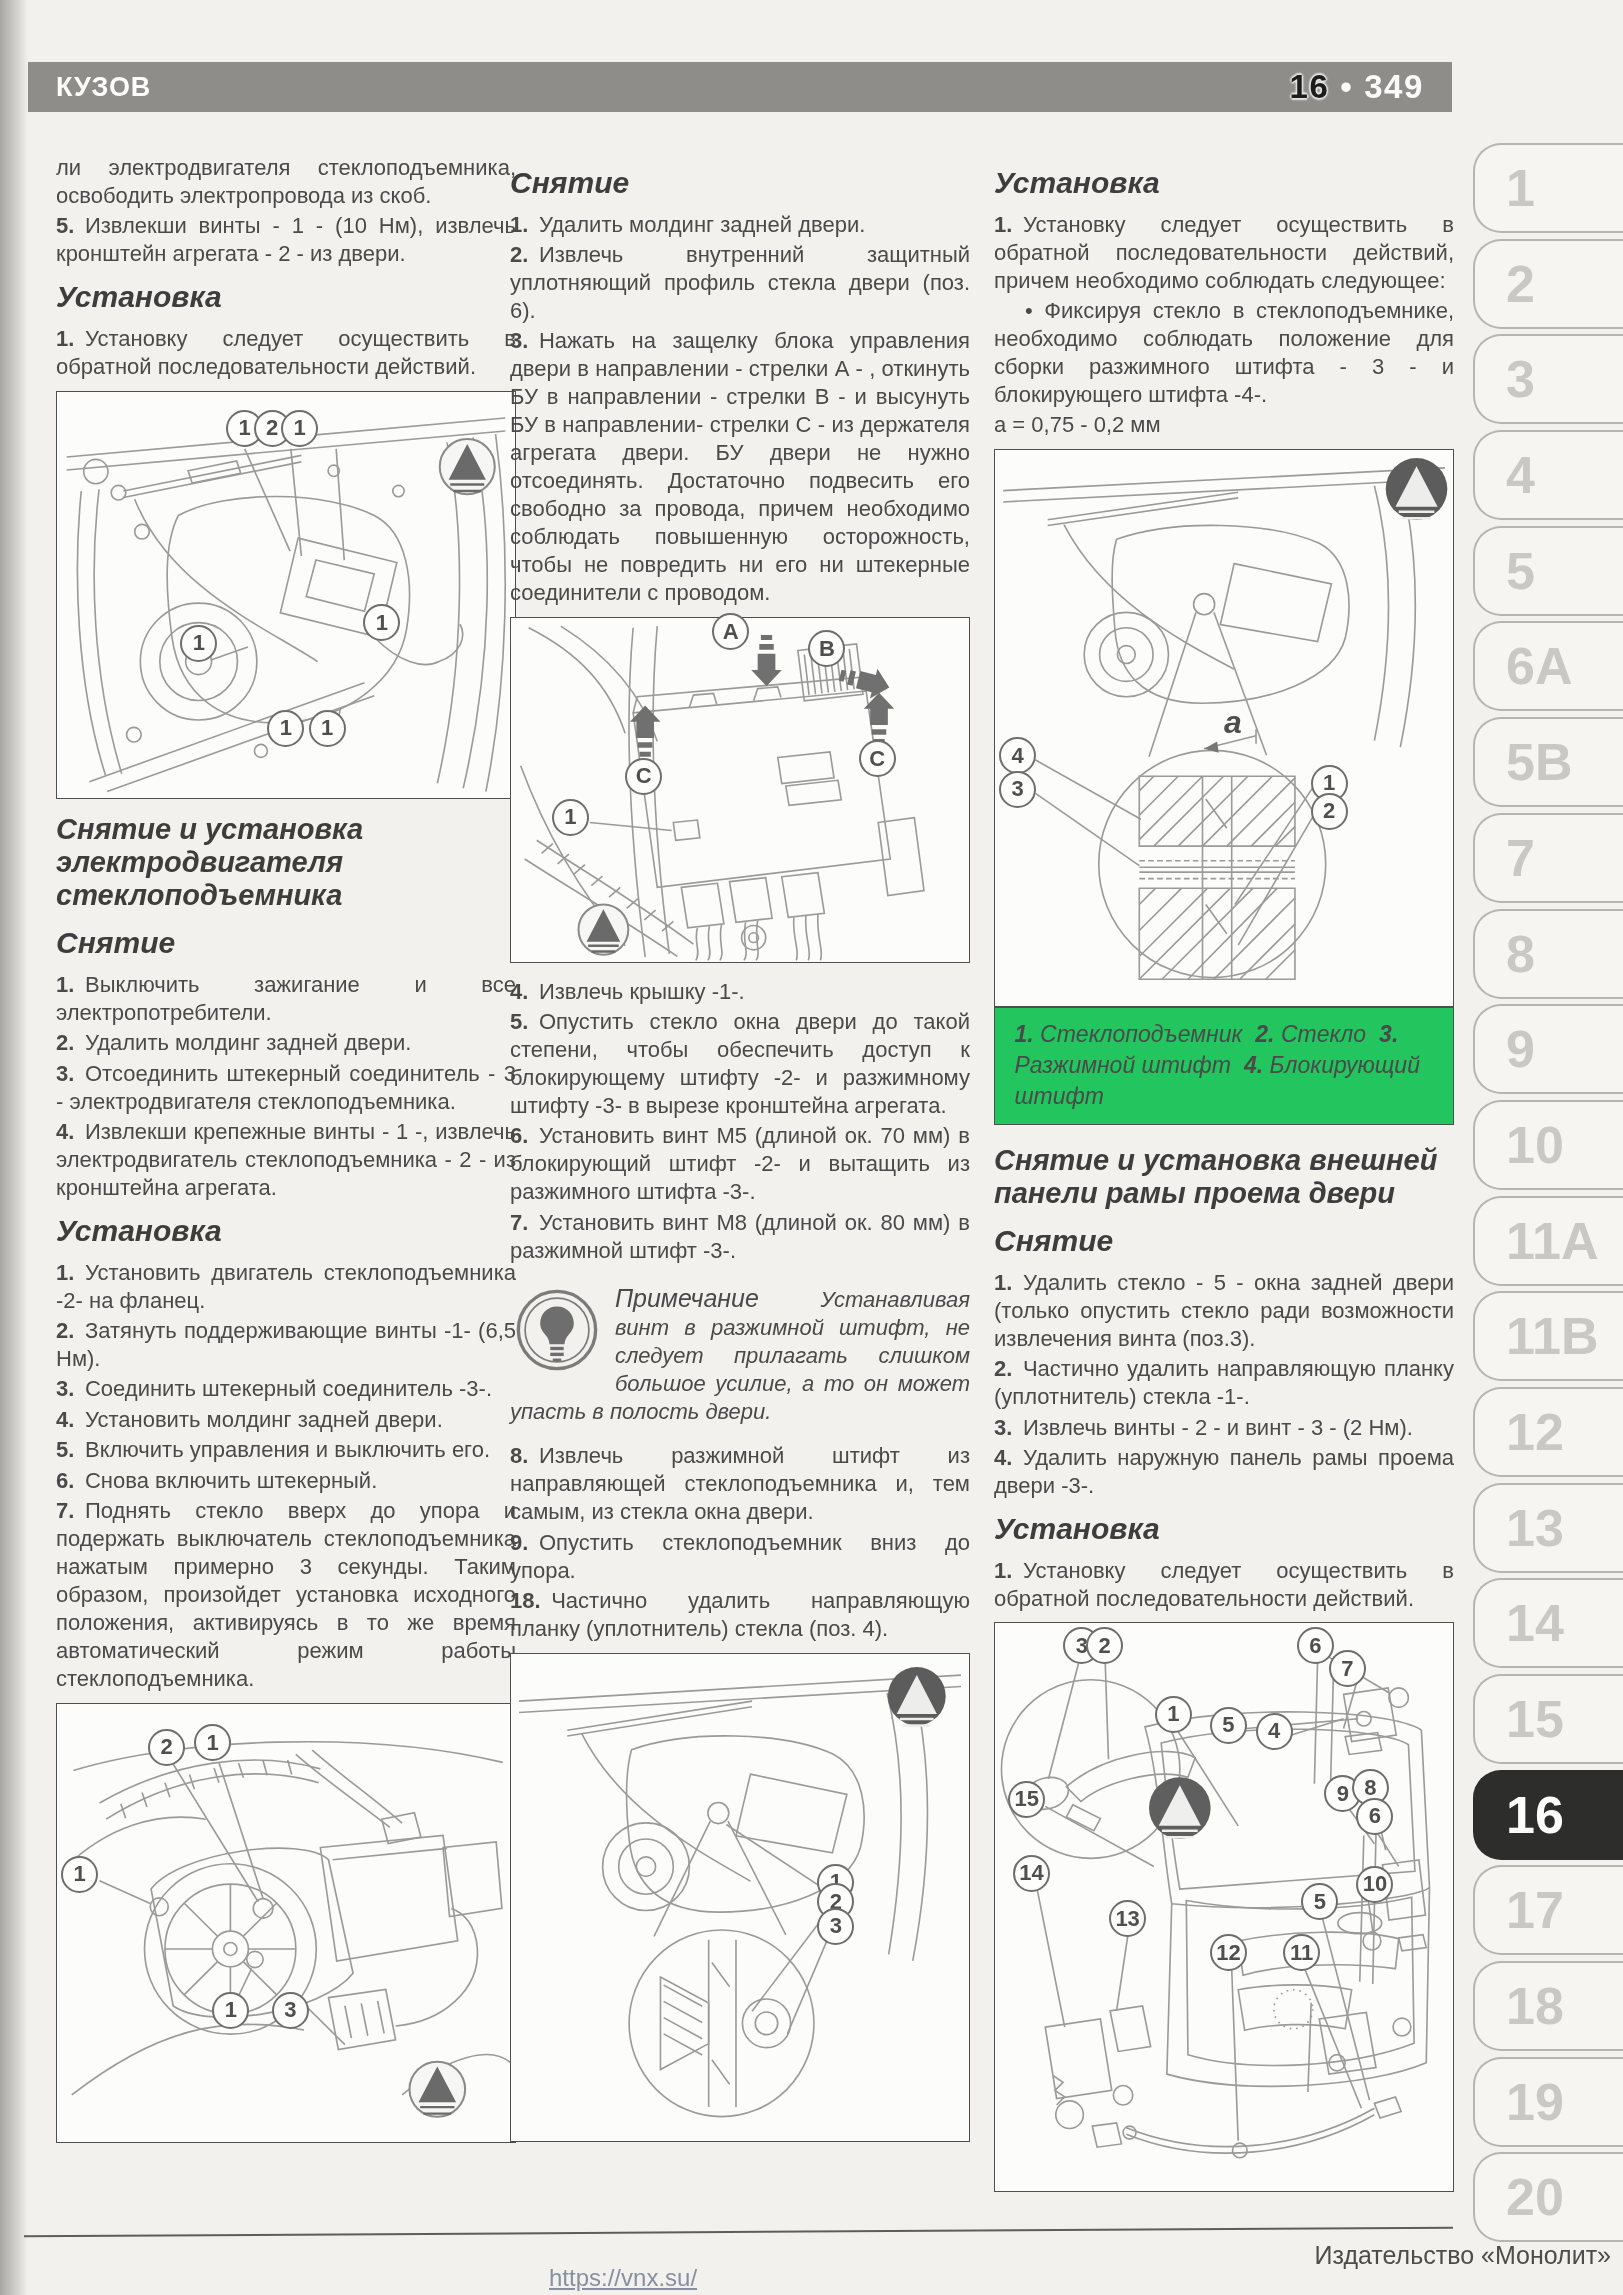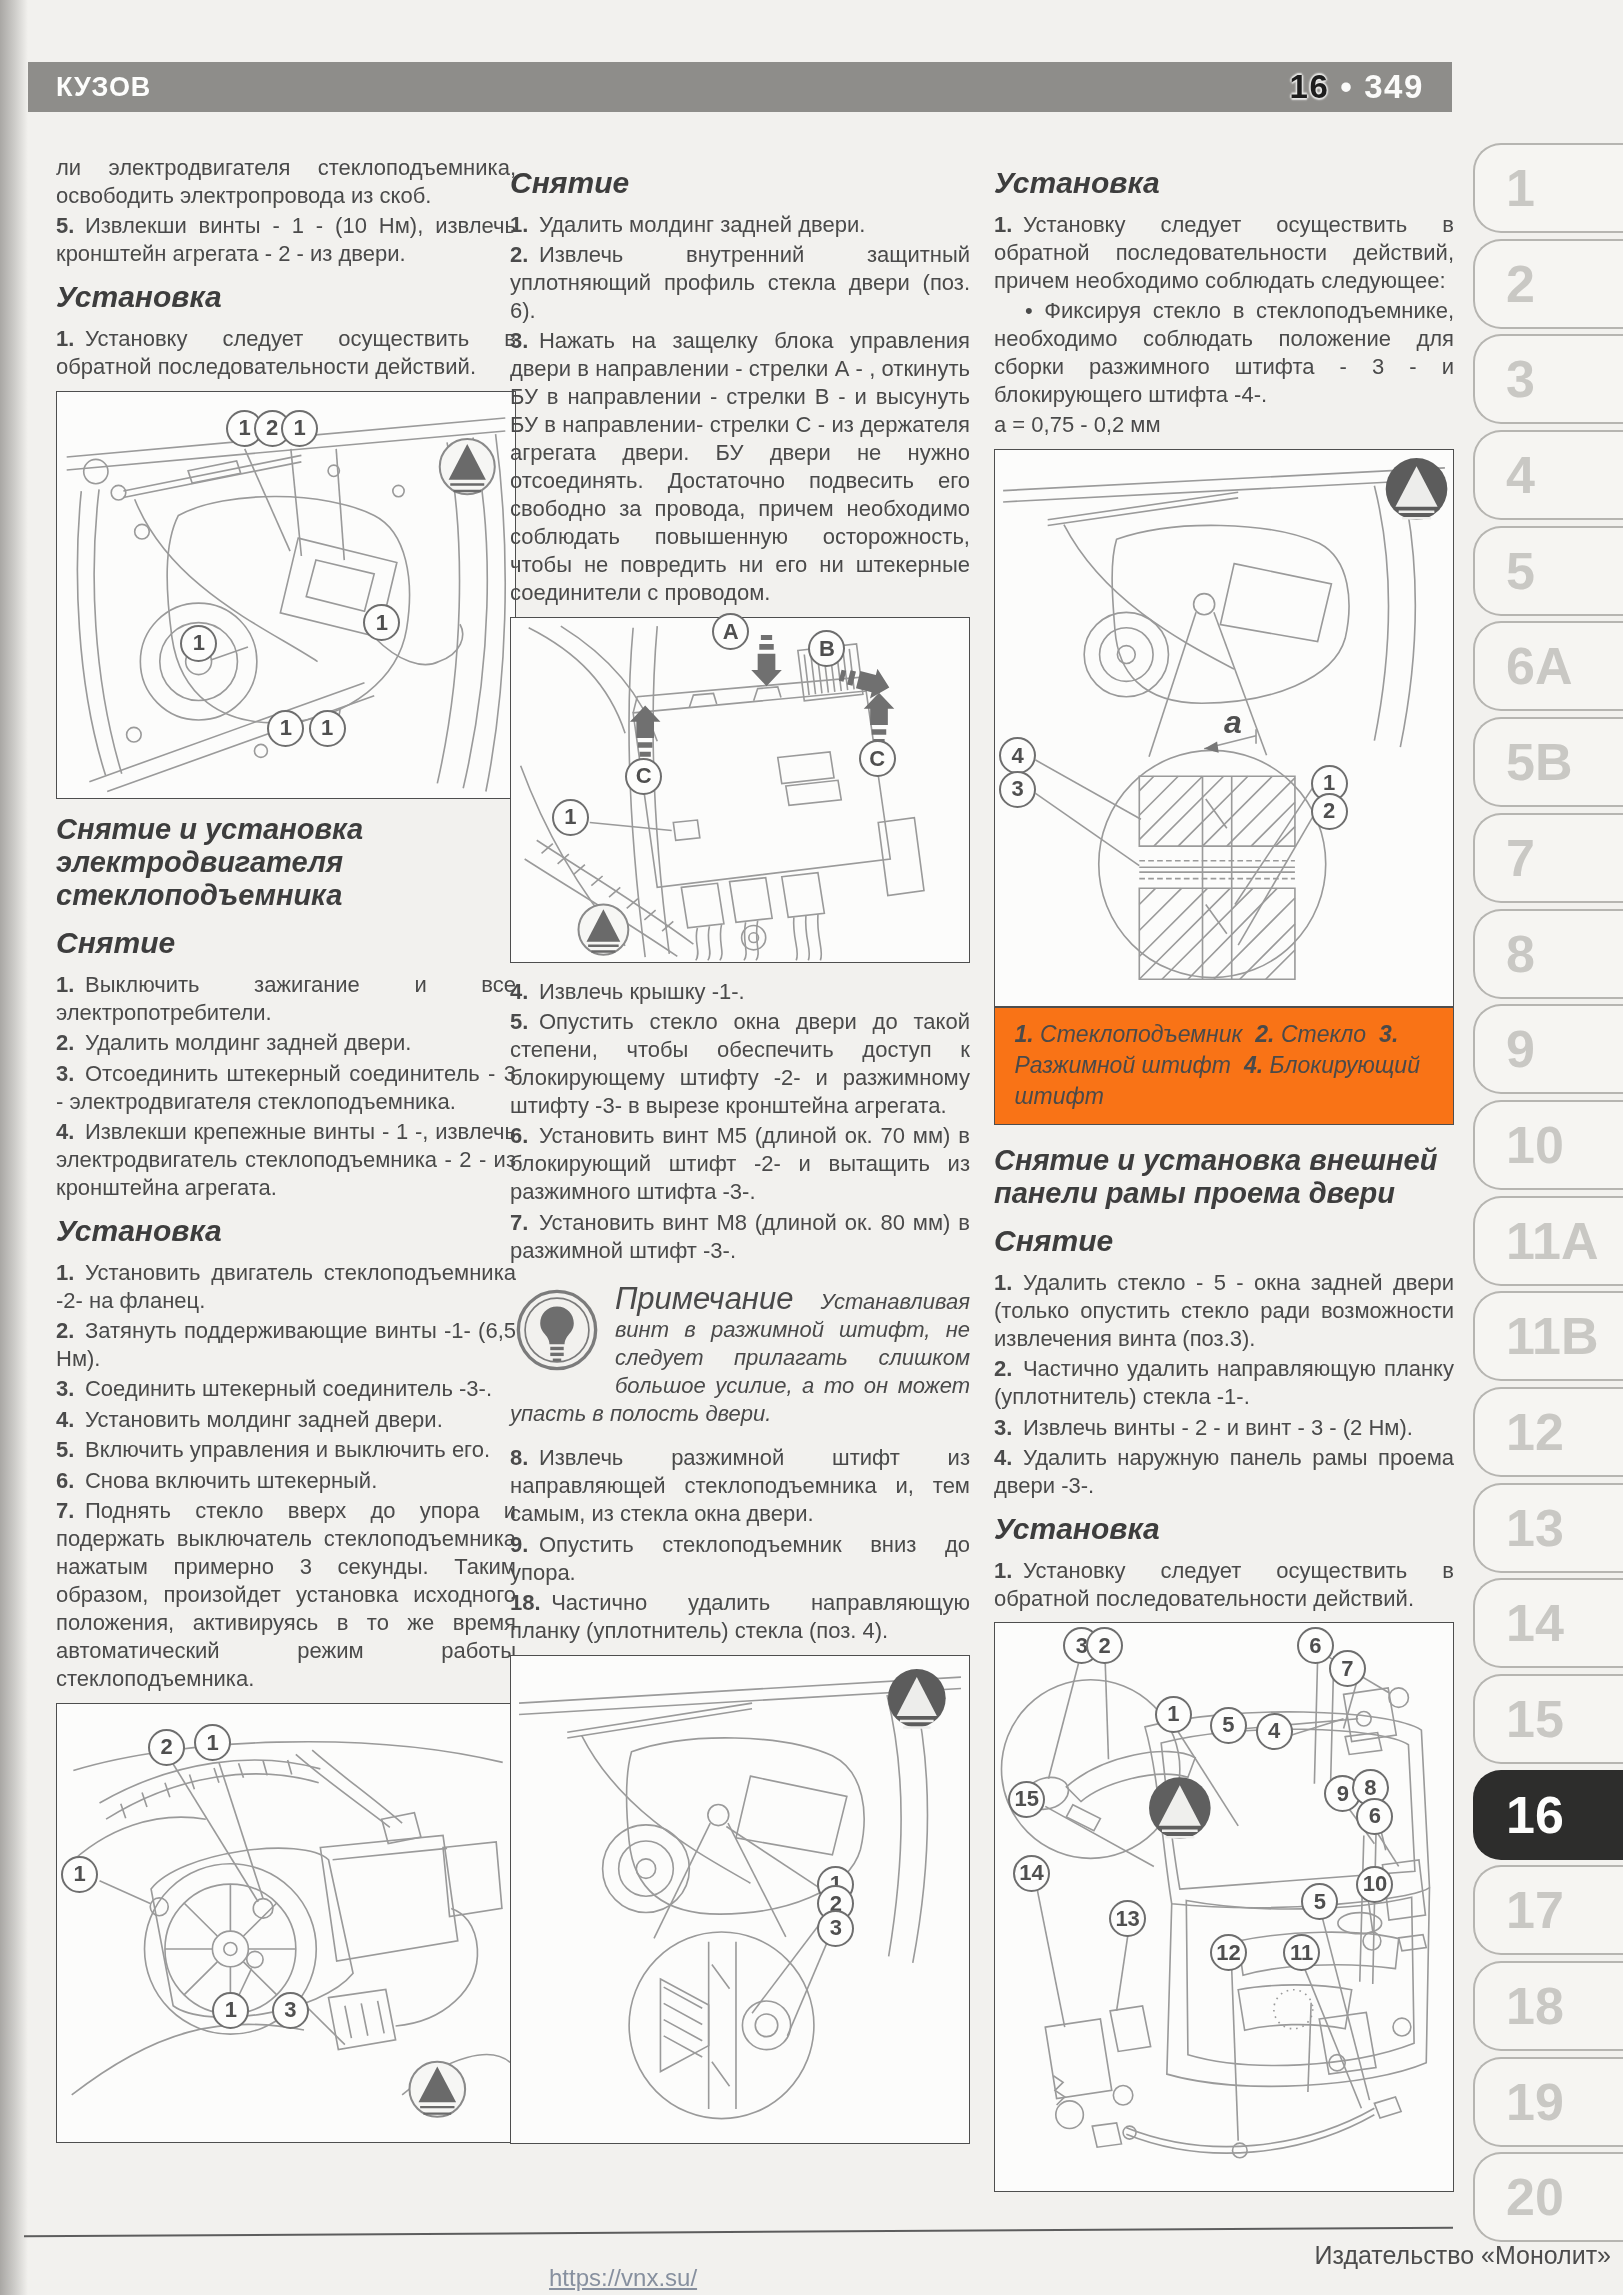--- a/index.html
+++ b/index.html
@@ -34,29 +34,29 @@
   .step-num{font-weight:bold;padding-right:10.6px;}
   
   .fig{position:relative;border:1.6px solid #4e4e4e;background:#fcfcfb;margin:9.7px 0 14.6px;}
   .fig svg{display:block;width:100%;height:100%;}
   .callout{position:absolute;width:37px;height:37px;margin:-18.7px 0 0 -18.7px;
     border:2.4px solid #6e6e6e;border-radius:50%;background:#fdfdfc;
     display:flex;align-items:center;justify-content:center;
     font-size:22px;font-weight:bold;color:#4f4f4f;box-sizing:border-box;}
   .callout.plain{border:none;background:transparent;font-style:italic;font-size:32px;font-weight:bold;}
   
-  .caption{border:1.6px solid #4e4e4e;background:#f97316;padding:11.4px 19.5px;
+  .caption{border:1.6px solid #4e4e4e;background:#22c55e;padding:11.4px 19.5px;
     font-style:italic;font-size:23px;line-height:31px;text-align:left;margin:0 0 19.5px;}
   .cap{margin-right:13px;}
   .cap-num{font-weight:bold;}
   
   .note{margin:19.5px 0 16px;font-style:italic;color:#4a4a4a;}
   .note:after{content:"";display:block;clear:both;}
   .note-icon{float:left;width:84px;height:84px;margin:3.2px 16px 1.6px 4.9px;}
-  .note-title{font-size:31px;line-height:29px;}
+  .note-title{font-size:25px;line-height:29px;}
   
   .tabs{position:absolute;right:0;top:143px;width:151px;}
   .tab{position:relative;height:90px;margin-bottom:5.7px;
     border:2.4px solid #b6b5b1;border-right:none;border-radius:28px 0 0 28px;
     background:#f6f5f2;display:flex;align-items:center;padding-left:31px;
     box-sizing:border-box;font-size:52px;font-weight:bold;color:#c9c8c4;}
   .tab.active{background:#2d2d2c;border-color:#2d2d2c;color:#fdfdfc;}
   
   .footer-rule{position:absolute;left:24px;top:2231px;width:1429px;height:2.4px;
     background:#5d5d5d;transform:rotate(-0.35deg);}

